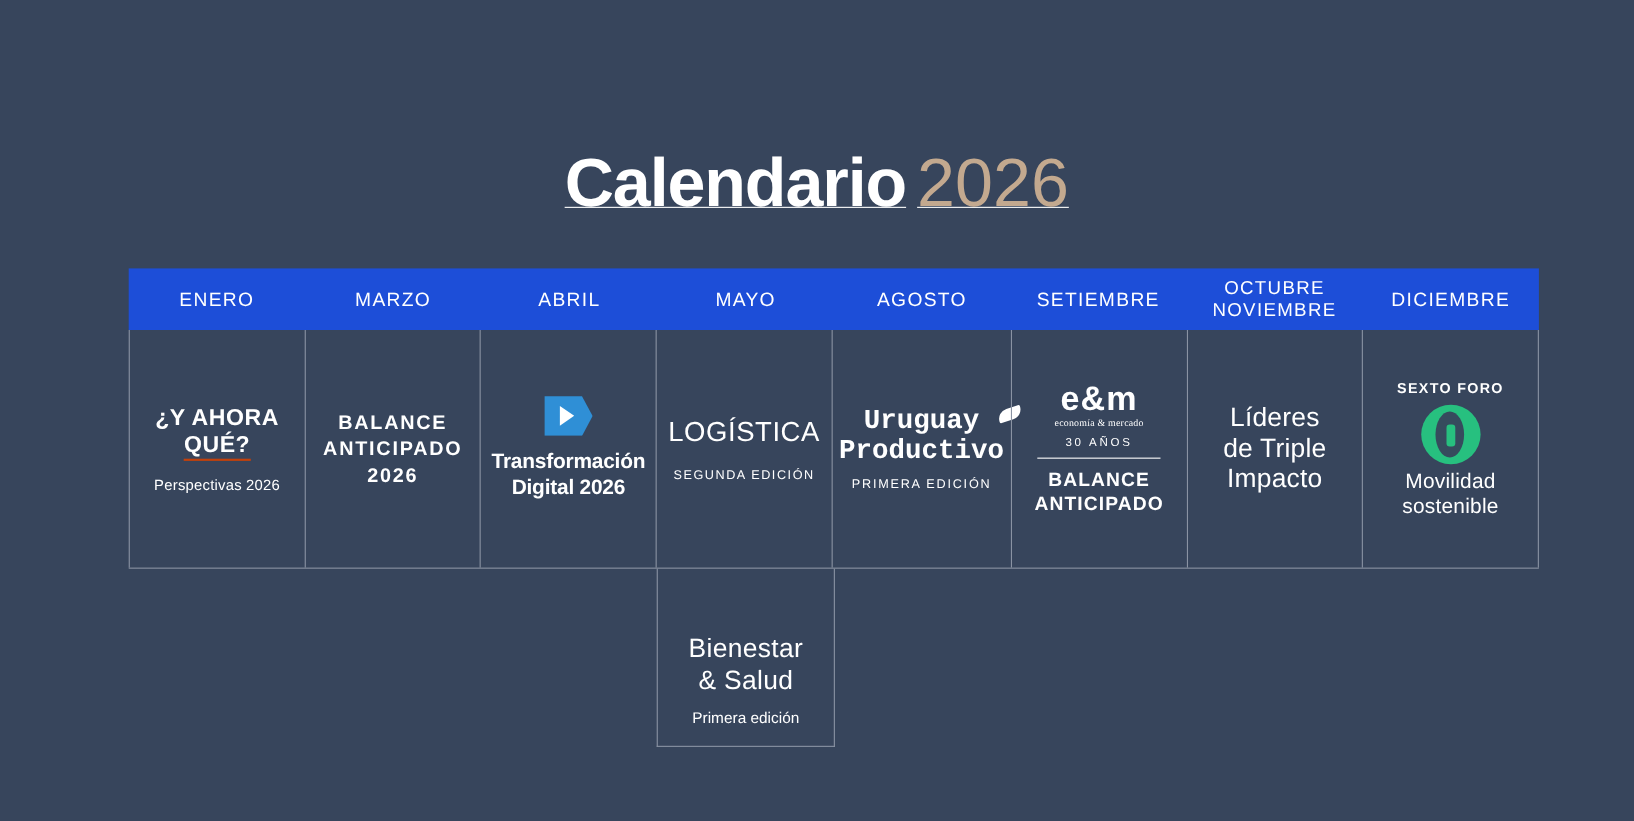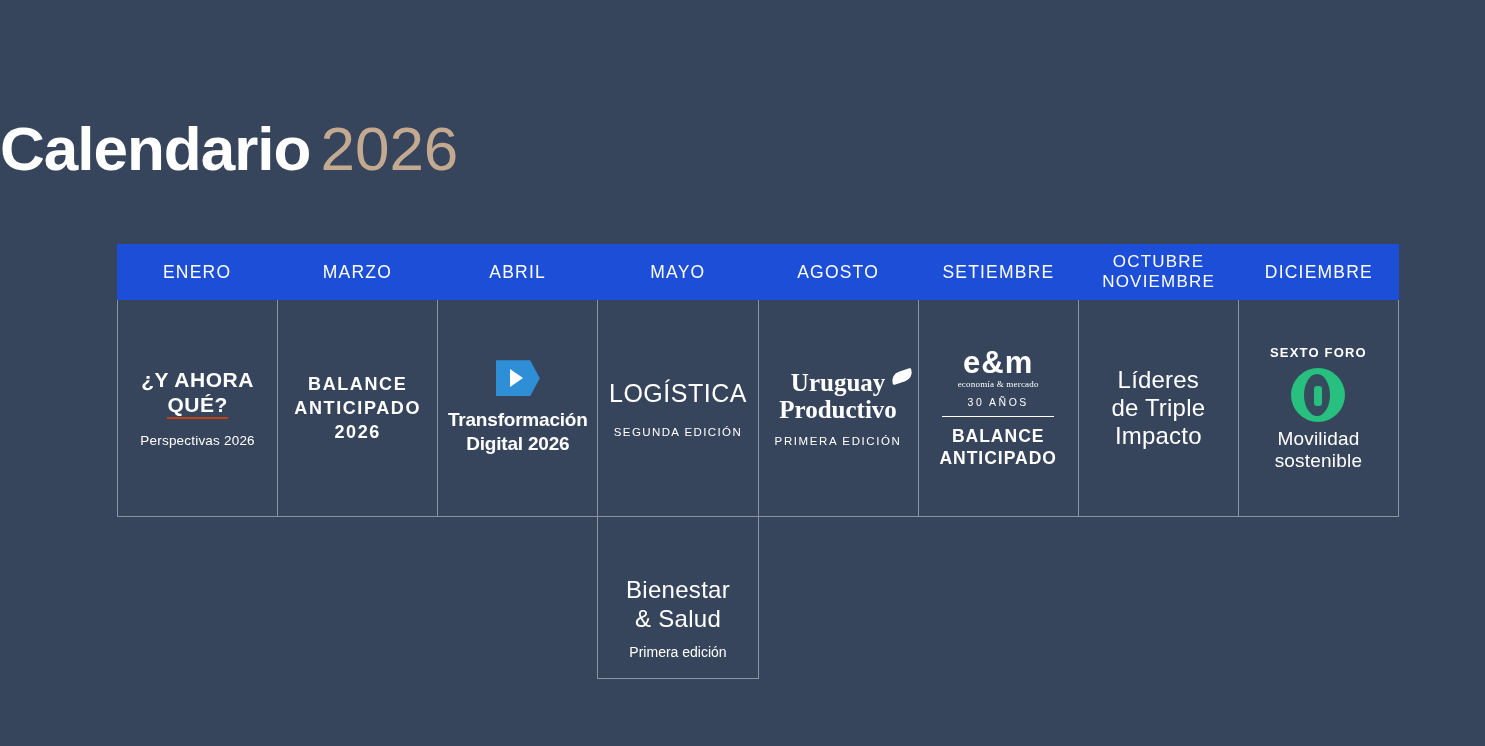--- a/index.html
+++ b/index.html
@@ -12,25 +12,26 @@
     height: 746px;
     font-family: "Liberation Sans", sans-serif;
     color: #ffffff;
     overflow: hidden;
     position: relative;
   }
 
   
   .title-wrap {
     position: absolute;
-    top: 118px;
+    top: 136px;
     left: 0;
     width: 100%;
-    text-align: left;
+    text-align: center;
     line-height: 1;
+    text-decoration: underline;
   }
   .title-main {
     font-size: 62px;
     font-weight: bold;
     letter-spacing: -1px;
     color: #ffffff;
   }
   .title-year {
     font-size: 62px;
     font-weight: normal;
@@ -160,21 +161,21 @@
     font-weight: normal;
   }
   .logistica-sub {
     margin-top: 18px;
     font-size: 11.5px;
     letter-spacing: 1.4px;
   }
 
   
   .uruguay-prod {
-    font-family: Liberation Serif, serif;
+    font-family: Liberation Mono, monospace;
     font-weight: bold;
     font-size: 25px;
     line-height: 1.08;
     position: relative;
     display: inline-block;
   }
   .leaf {
     position: absolute;
     right: -16px;
     top: 2px;

